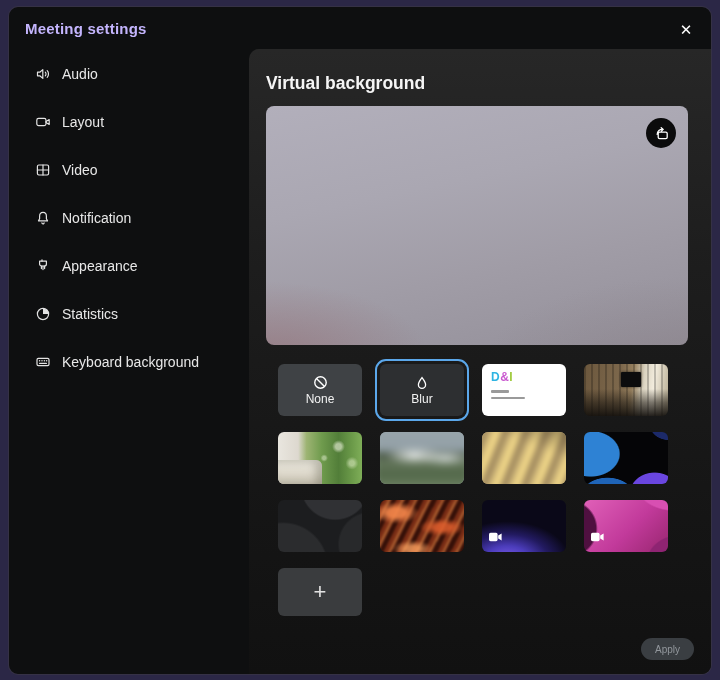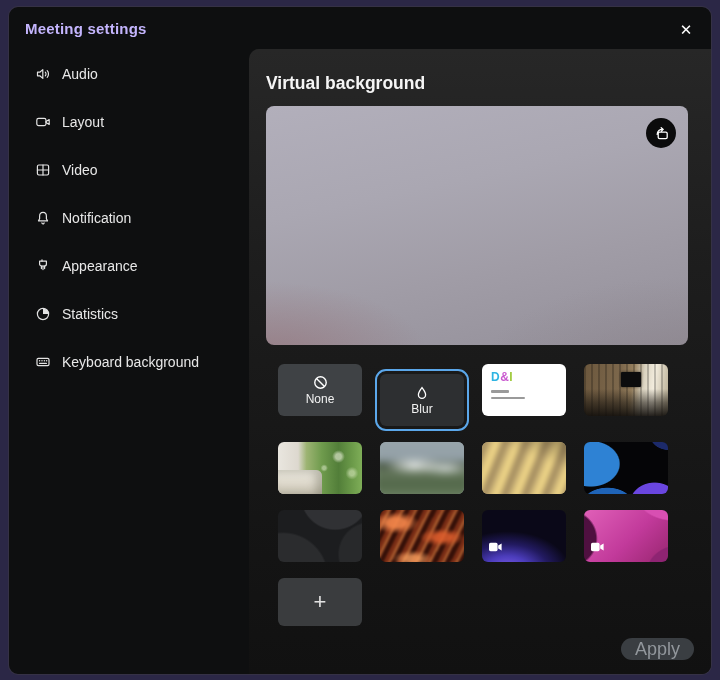--- a/index.html
+++ b/index.html
@@ -62,21 +62,21 @@
     column-gap: 18px; row-gap: 16px;
   }
   .tile {
     position: relative; width: 84px; height: 52px; border-radius: 6px;
     overflow: hidden; cursor: pointer; border: none;
     display: flex; flex-direction: column; align-items: center; justify-content: center; gap: 1px;
   }
   .tile .tile-label { font-size: 12px; color: #f2f2f2; }
   .tile svg.glyph { stroke: #ffffff; fill: none; stroke-width: 1.3; }
   .tile-none { background: #3f4245; }
-  .tile-blur { background: #2d2f31; outline: 2px solid #5ba7ea; outline-offset: 3px; margin-top: 10px; }
+  .tile-blur { background: #2d2f31; outline: 2px solid #5ba7ea; outline-offset: 3px; }
   .tile-dandi { background: #ffffff; align-items: flex-start; justify-content: flex-start; padding: 7px 0 0 9px; }
   .dandi-text { font-size: 12px; font-weight: 800; line-height: 13px; letter-spacing: .5px; }
   .dandi-d { color: #2fb4e2; } .dandi-amp { color: #c957cf; } .dandi-i { color: #9fca3c; }
   .dandi-bar { height: 2.5px; background: #9a9a9a; border-radius: 1px; margin-top: 3px; }
   .dandi-bar.b1 { width: 18px; margin-top: 5px; }
   .dandi-bar.b2 { width: 34px; }
   .tile-office {
     background:
       linear-gradient(to top, rgba(18,15,12,0.92) 0%, rgba(25,21,16,0.55) 26%, rgba(30,25,18,0) 52%),
       repeating-linear-gradient(90deg, rgba(0,0,0,0.22) 0 2px, rgba(0,0,0,0) 2px 7px),
@@ -156,21 +156,21 @@
   .video-badge svg { fill: #ffffff; stroke: none; }
   .tile-add {
     margin: 16px 0 0 29px; width: 84px; height: 48px; border-radius: 6px;
     background: #3a3c3e; border: none; cursor: pointer;
     display: flex; align-items: center; justify-content: center;
     color: #e2e2e2; font-size: 22px; font-weight: 300; line-height: 1;
   }
   .apply-btn {
     position: absolute; right: 17px; bottom: 14px;
     height: 22px; padding: 0 14px; border-radius: 11px; border: none;
-    background: #3a3e42; color: #92979c; font-size: 18px;
+    background: #3a3e42; color: #92979c; font-size: 10px;
     font-family: "Liberation Sans", sans-serif; cursor: default;
   }
 </style>
 </head>
 <body>
 
 <div class="dialog">
 
   <div class="dialog-title">Meeting settings</div>
   <button class="close-btn">✕</button>

